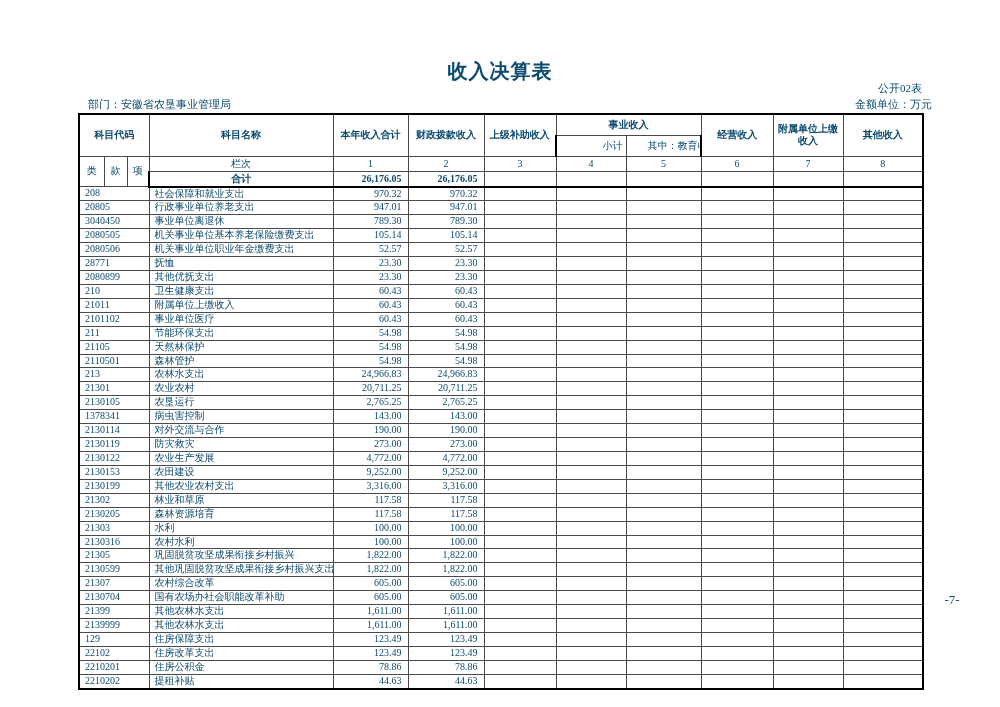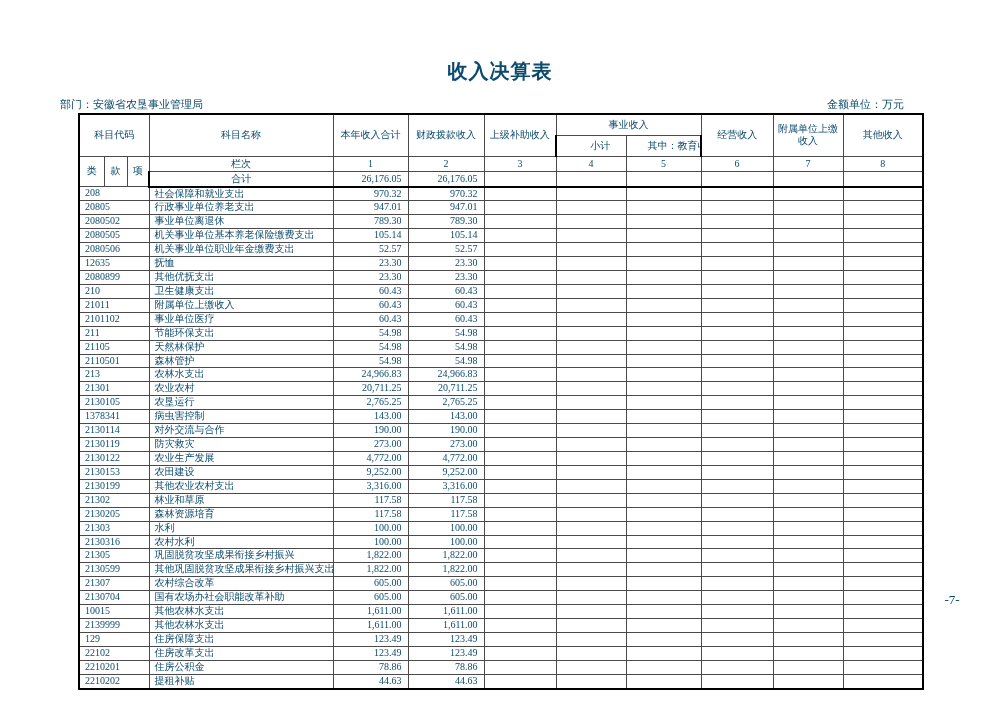--- a/index.html
+++ b/index.html
@@ -12,60 +12,61 @@
   .doc-title {
     position:absolute; top:58px; left:0; width:1000px; text-align:center;
     font-family:"Liberation Sans","DejaVu Sans",sans-serif;
     font-size:20px; font-weight:bold; letter-spacing:1px;
   }
   .form-code {
     position:absolute; top:81px; left:78px; width:844px; text-align:right;
     font-size:11px;
   }
   .meta-row {
-    position:absolute; top:97px; left:60px; width:844px;
+    position:absolute; top:97px; left:88px; width:844px;
     display:flex; justify-content:space-between; font-size:11px;
   }
   table.grid {
     position:absolute; left:78px; top:113px; width:844px;
     border-collapse:collapse; table-layout:fixed;
   }
   table.grid th, table.grid td {
     border:1px solid #4a4a4a; font-weight:normal; font-size:10px;
     padding:0 3px; overflow:hidden; text-align:center; vertical-align:middle;
     white-space:nowrap;
   }
   
   table.grid { border:2px solid #000; }
   table.grid tr > *:first-child { border-left:2px solid #000; }
   table.grid tr > *:last-child  { border-right:2px solid #000; }
   thead tr.hrow1 > * { border-top:2px solid #000; }
-  thead tr.hrow-total > * { border-bottom:2px solid #000; }
+  thead tr.hrow-total > * { border-bottom:2px solid #000;font-weight:bold; }
   tbody tr:last-child > * { border-bottom:2px solid #000; }
 
   thead th { font-size:10.5px; }
-  thead tr.hrow1 th { height:21px; white-space:normal; line-height:1.25; }
-  thead tr.hrow2 th { height:21px; text-align:center; padding-left:21px; white-space:nowrap; }
+  thead tr.hrow1 th { height:21px; white-space:normal; line-height:1.25;font-weight:bold; }
+  thead tr.hrow2 th { height:21px; text-align:right; padding-left:21px; white-space:nowrap; }
   thead tr.hrow-idx > * { height:14px; }
   thead tr.hrow-total > * { height:14px; }
   .num  { text-align:right !important; padding-right:6px !important; }
   .bold { font-weight:normal; }
   tbody td { height:12.92px; line-height:12.92px; font-size:10px; }
   tbody td.cell-code, tbody td.cell-name { text-align:left; padding-left:5px; }
   .note { position:absolute; top:650px; left:82px; font-size:11px; }
   .page-num {
     position:absolute; top:592px; left:922px; width:60px; text-align:center;
     font-size:13px; font-family:"Liberation Serif","DejaVu Serif",serif;
   }
 </style>
 </head>
 <body>
 
 <div class="sheet">
   <div class="doc-title">收入决算表</div>
+  <div class="form-code">公开02表</div>
   <div class="meta-row">
     <span>部门：安徽省农垦事业管理局</span>
     <span>金额单位：万元</span>
   </div>
 
   <table class="grid">
     <colgroup>
       <col style="width:25px">
         <col style="width:23px">
         <col style="width:22px">
@@ -140,21 +141,21 @@
           <td class="num">947.01</td>
           <td class="num">947.01</td>
           <td></td>
           <td></td>
           <td></td>
           <td></td>
           <td></td>
           <td></td>
         </tr>
         <tr>
-          <td class="cell-code" colspan="3">2080502</td>
+          <td class="cell-code" colspan="3">3040450</td>
           <td class="cell-name">事业单位离退休</td>
           <td class="num">789.30</td>
           <td class="num">789.30</td>
           <td></td>
           <td></td>
           <td></td>
           <td></td>
           <td></td>
           <td></td>
         </tr>
@@ -176,21 +177,21 @@
           <td class="num">52.57</td>
           <td class="num">52.57</td>
           <td></td>
           <td></td>
           <td></td>
           <td></td>
           <td></td>
           <td></td>
         </tr>
         <tr>
-          <td class="cell-code" colspan="3">12635</td>
+          <td class="cell-code" colspan="3">28771</td>
           <td class="cell-name">抚恤</td>
           <td class="num">23.30</td>
           <td class="num">23.30</td>
           <td></td>
           <td></td>
           <td></td>
           <td></td>
           <td></td>
           <td></td>
         </tr>
@@ -476,21 +477,21 @@
           <td class="num">605.00</td>
           <td class="num">605.00</td>
           <td></td>
           <td></td>
           <td></td>
           <td></td>
           <td></td>
           <td></td>
         </tr>
         <tr>
-          <td class="cell-code" colspan="3">10015</td>
+          <td class="cell-code" colspan="3">21399</td>
           <td class="cell-name">其他农林水支出</td>
           <td class="num">1,611.00</td>
           <td class="num">1,611.00</td>
           <td></td>
           <td></td>
           <td></td>
           <td></td>
           <td></td>
           <td></td>
         </tr>

